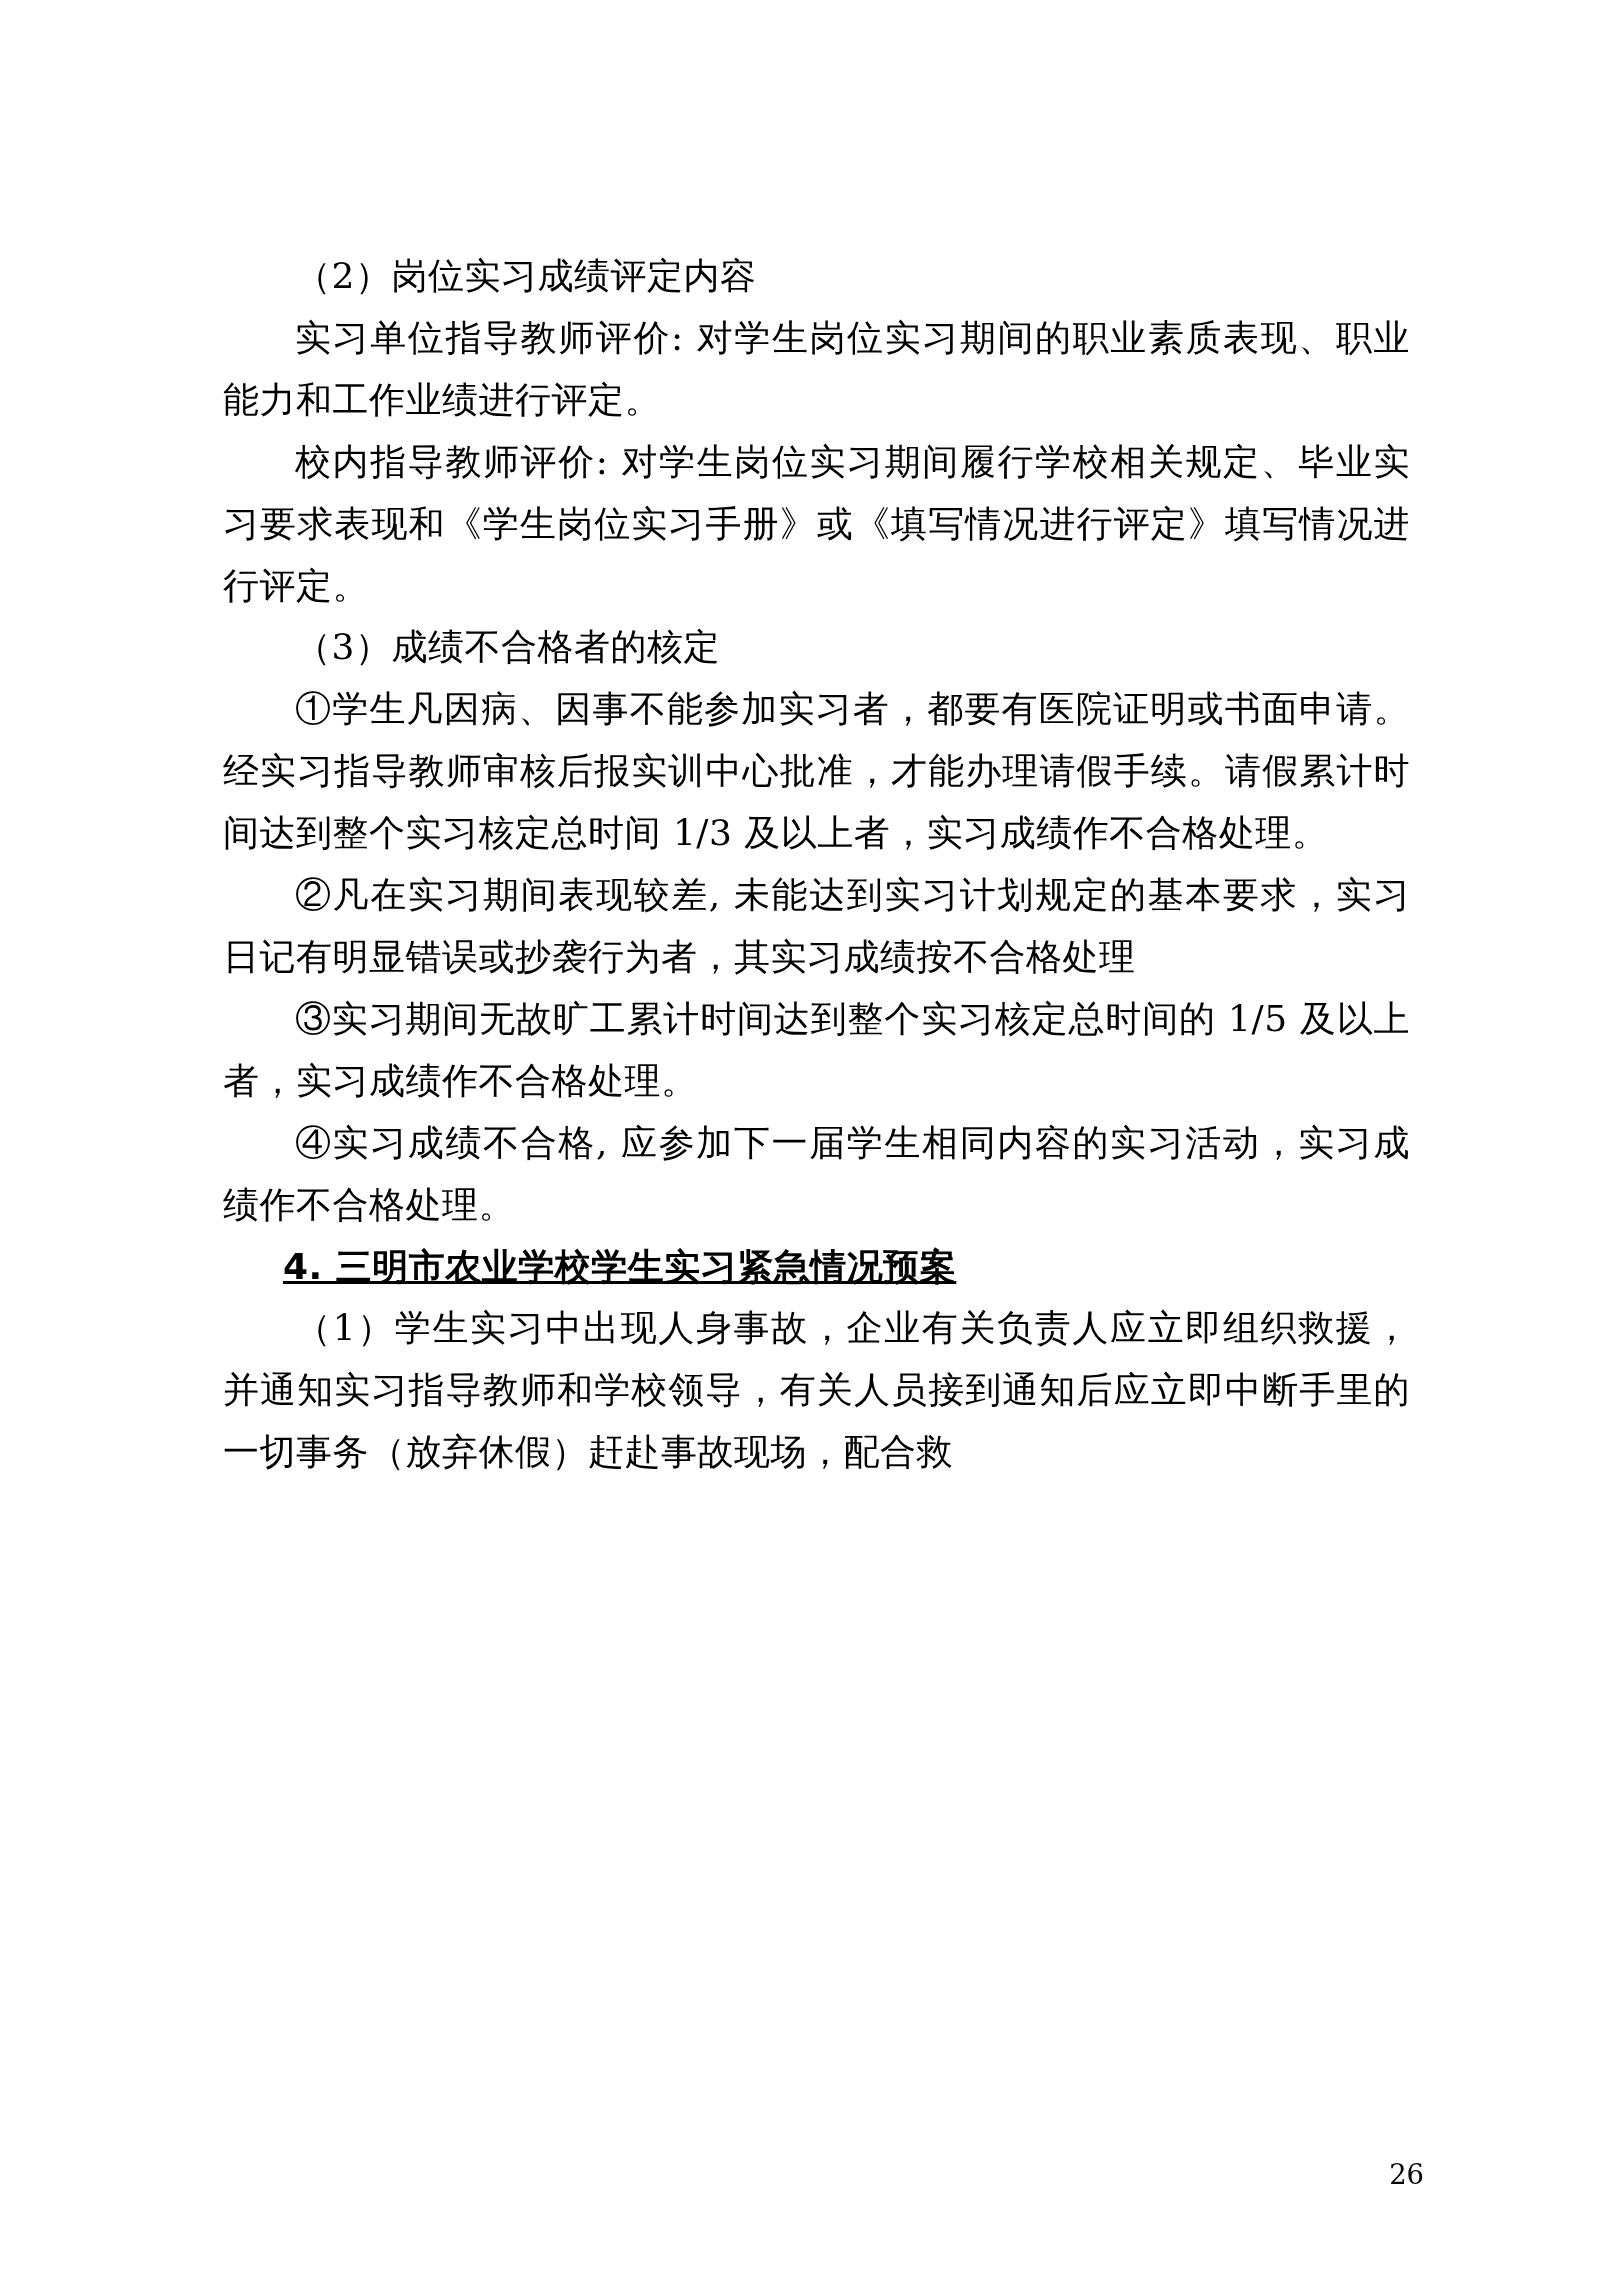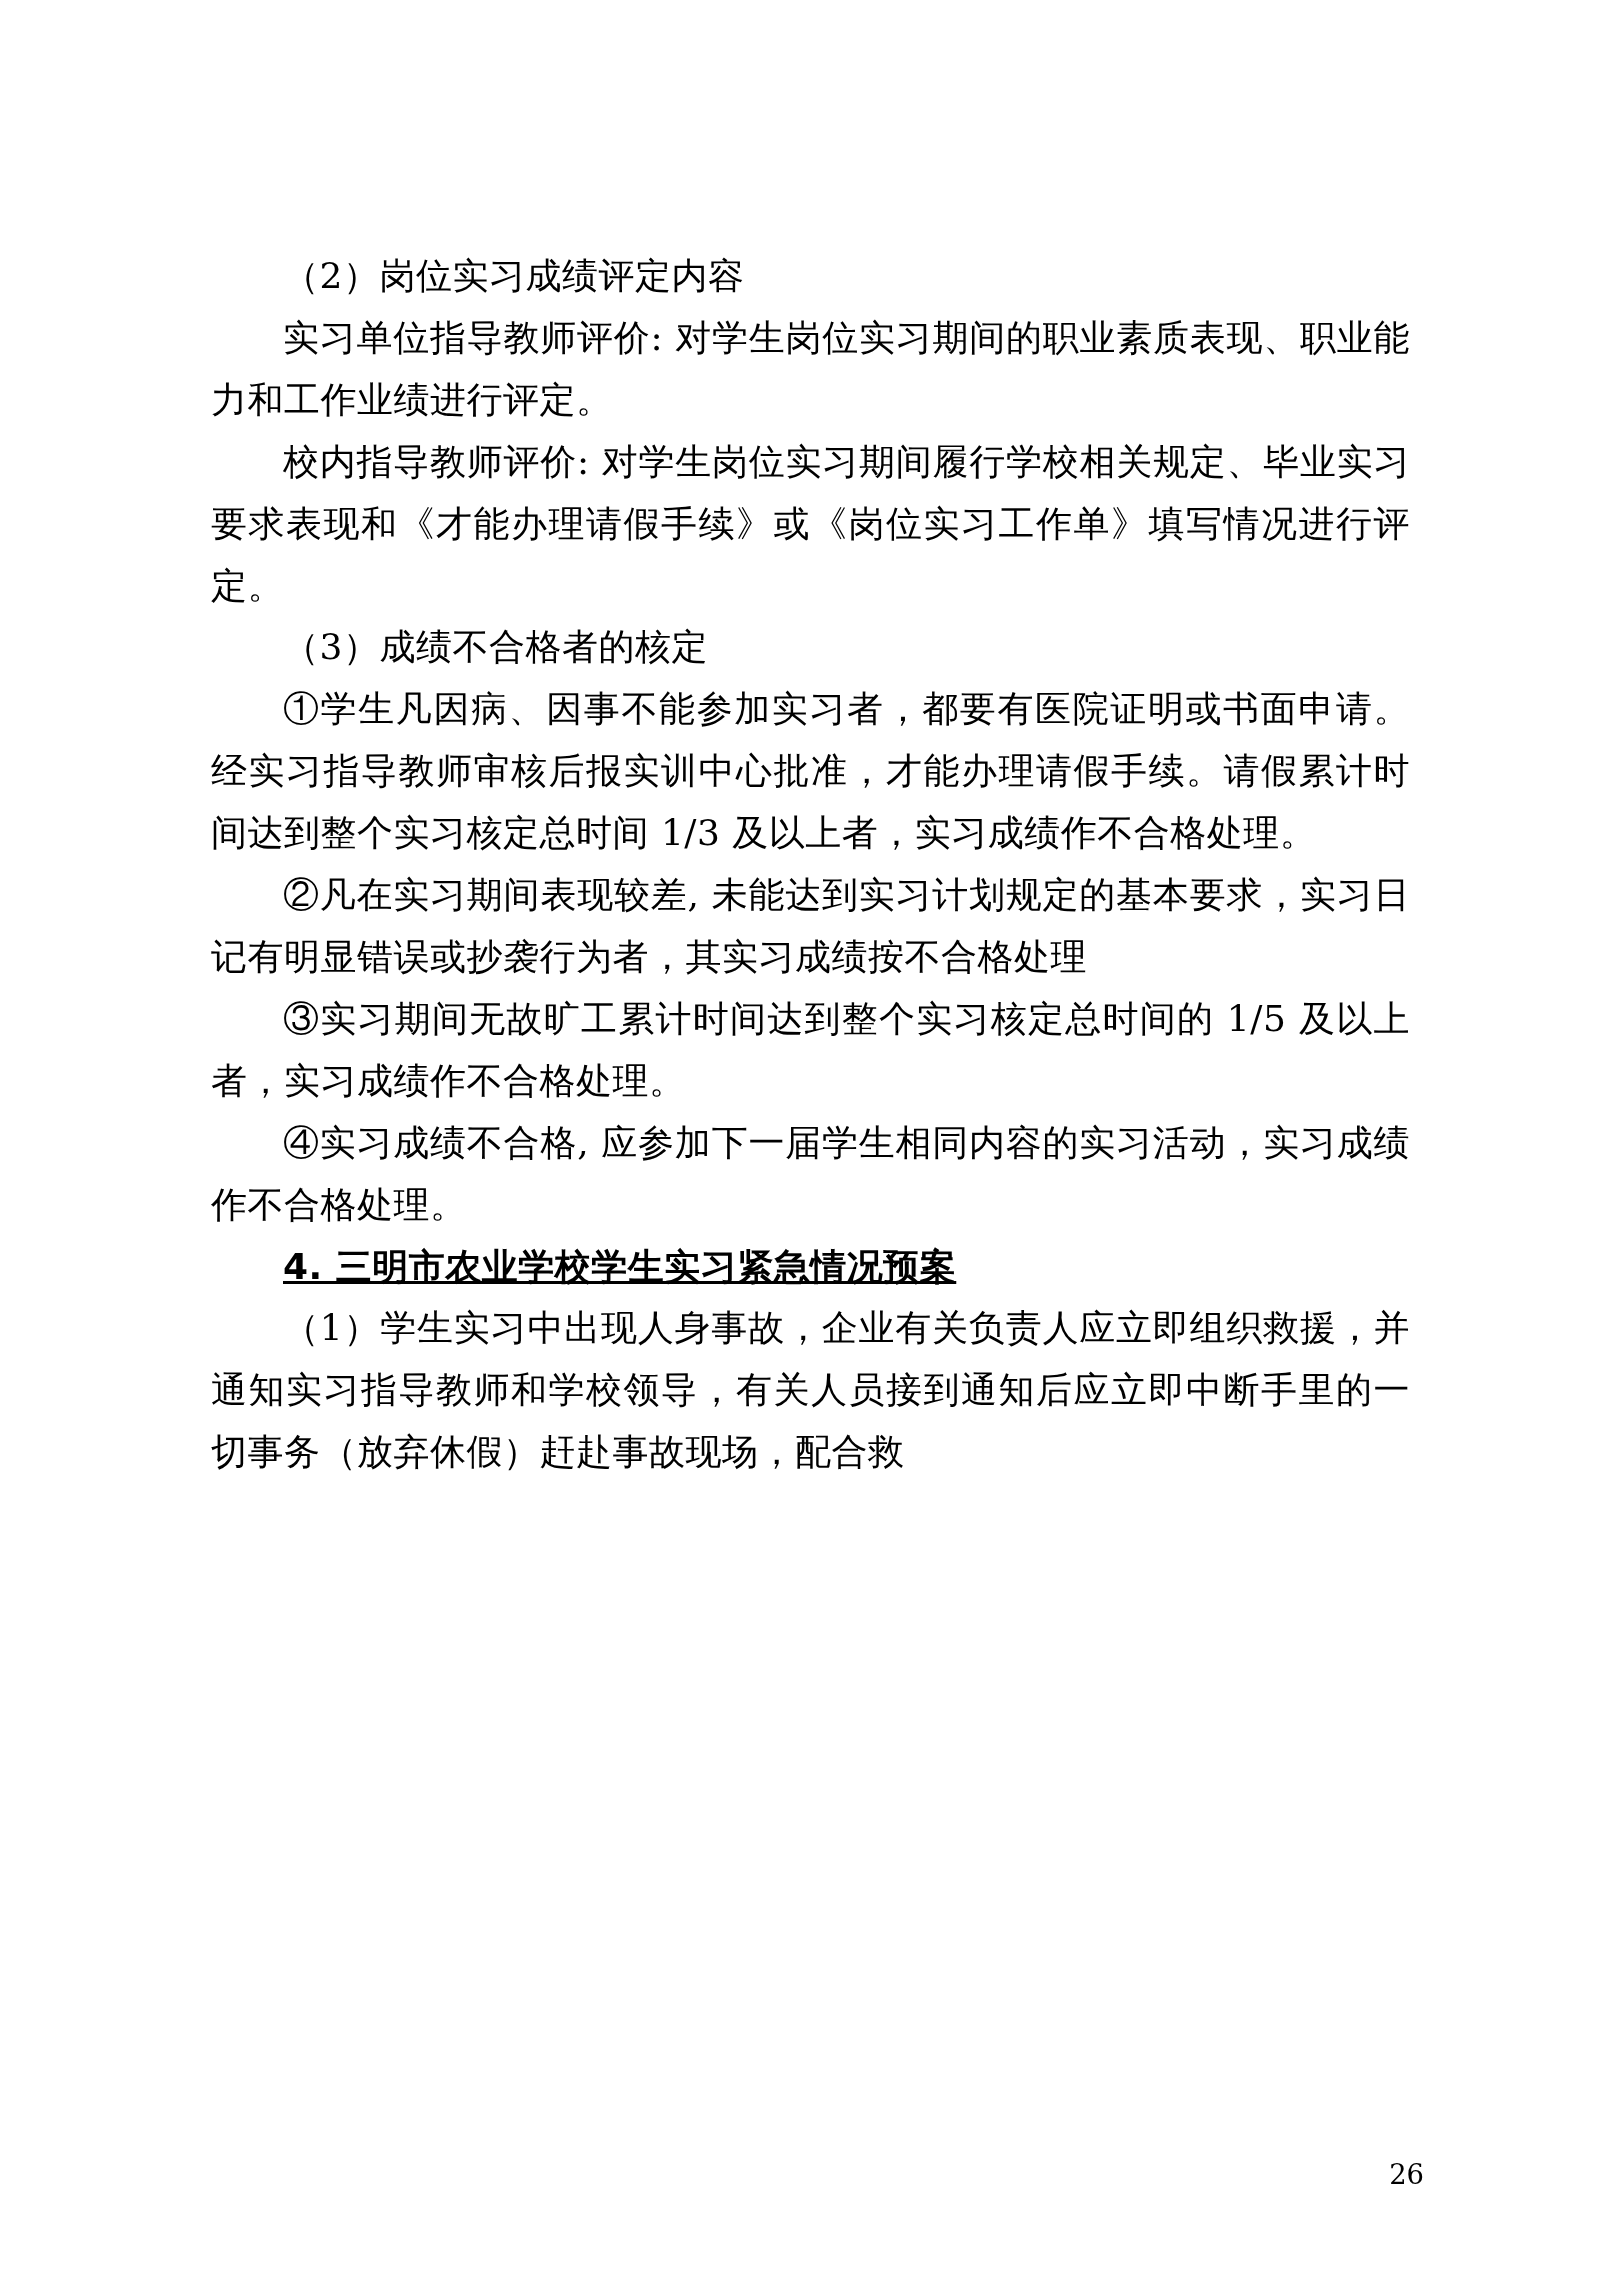--- a/index.html
+++ b/index.html
@@ -29,20 +29,21 @@
     line-height: 1.72;
     text-align: justify;
     text-justify: inter-ideograph;
     letter-spacing: 0.5px;
   }
   p {
     margin: 0 0 0 0;
   }
   .indent {
     text-indent: 2em;
+    margin-left: 12px;
   }
   .heading {
     font-weight: bold;
     text-indent: 2em;
     font-size: 36px;
     line-height: 1.72;
     font-family: "DejaVu Sans", "Liberation Sans", sans-serif;
     text-decoration: underline;
   }
   .page-number {
@@ -55,21 +56,21 @@
   }
 </style>
 </head>
 <body>
 
 <div class="page">
 
   <div class="body-text">
     <p class="indent">（2）岗位实习成绩评定内容</p>
     <p class="indent">实习单位指导教师评价: 对学生岗位实习期间的职业素质表现、职业能力和工作业绩进行评定。</p>
-    <p class="indent">校内指导教师评价: 对学生岗位实习期间履行学校相关规定、毕业实习要求表现和《才能办理请假手续》或《岗位实习工作单》填写情况进行评定。</p>
+    <p class="indent">校内指导教师评价: 对学生岗位实习期间履行学校相关规定、毕业实习要求表现和《学生岗位实习手册》或《填写情况进行评定》填写情况进行评定。</p>
     <p class="indent">（3）成绩不合格者的核定</p>
     <p class="indent">①学生凡因病、因事不能参加实习者，都要有医院证明或书面申请。经实习指导教师审核后报实训中心批准，才能办理请假手续。请假累计时间达到整个实习核定总时间 1/3 及以上者，实习成绩作不合格处理。</p>
     <p class="indent">②凡在实习期间表现较差, 未能达到实习计划规定的基本要求，实习日记有明显错误或抄袭行为者，其实习成绩按不合格处理</p>
     <p class="indent">③实习期间无故旷工累计时间达到整个实习核定总时间的 1/5 及以上者，实习成绩作不合格处理。</p>
     <p class="indent">④实习成绩不合格, 应参加下一届学生相同内容的实习活动，实习成绩作不合格处理。</p>
     <p class="heading">4. 三明市农业学校学生实习紧急情况预案</p>
     <p class="indent">（1）学生实习中出现人身事故，企业有关负责人应立即组织救援，并通知实习指导教师和学校领导，有关人员接到通知后应立即中断手里的一切事务（放弃休假）赶赴事故现场，配合救</p>
   </div>
 
   <div class="page-number">26</div>

